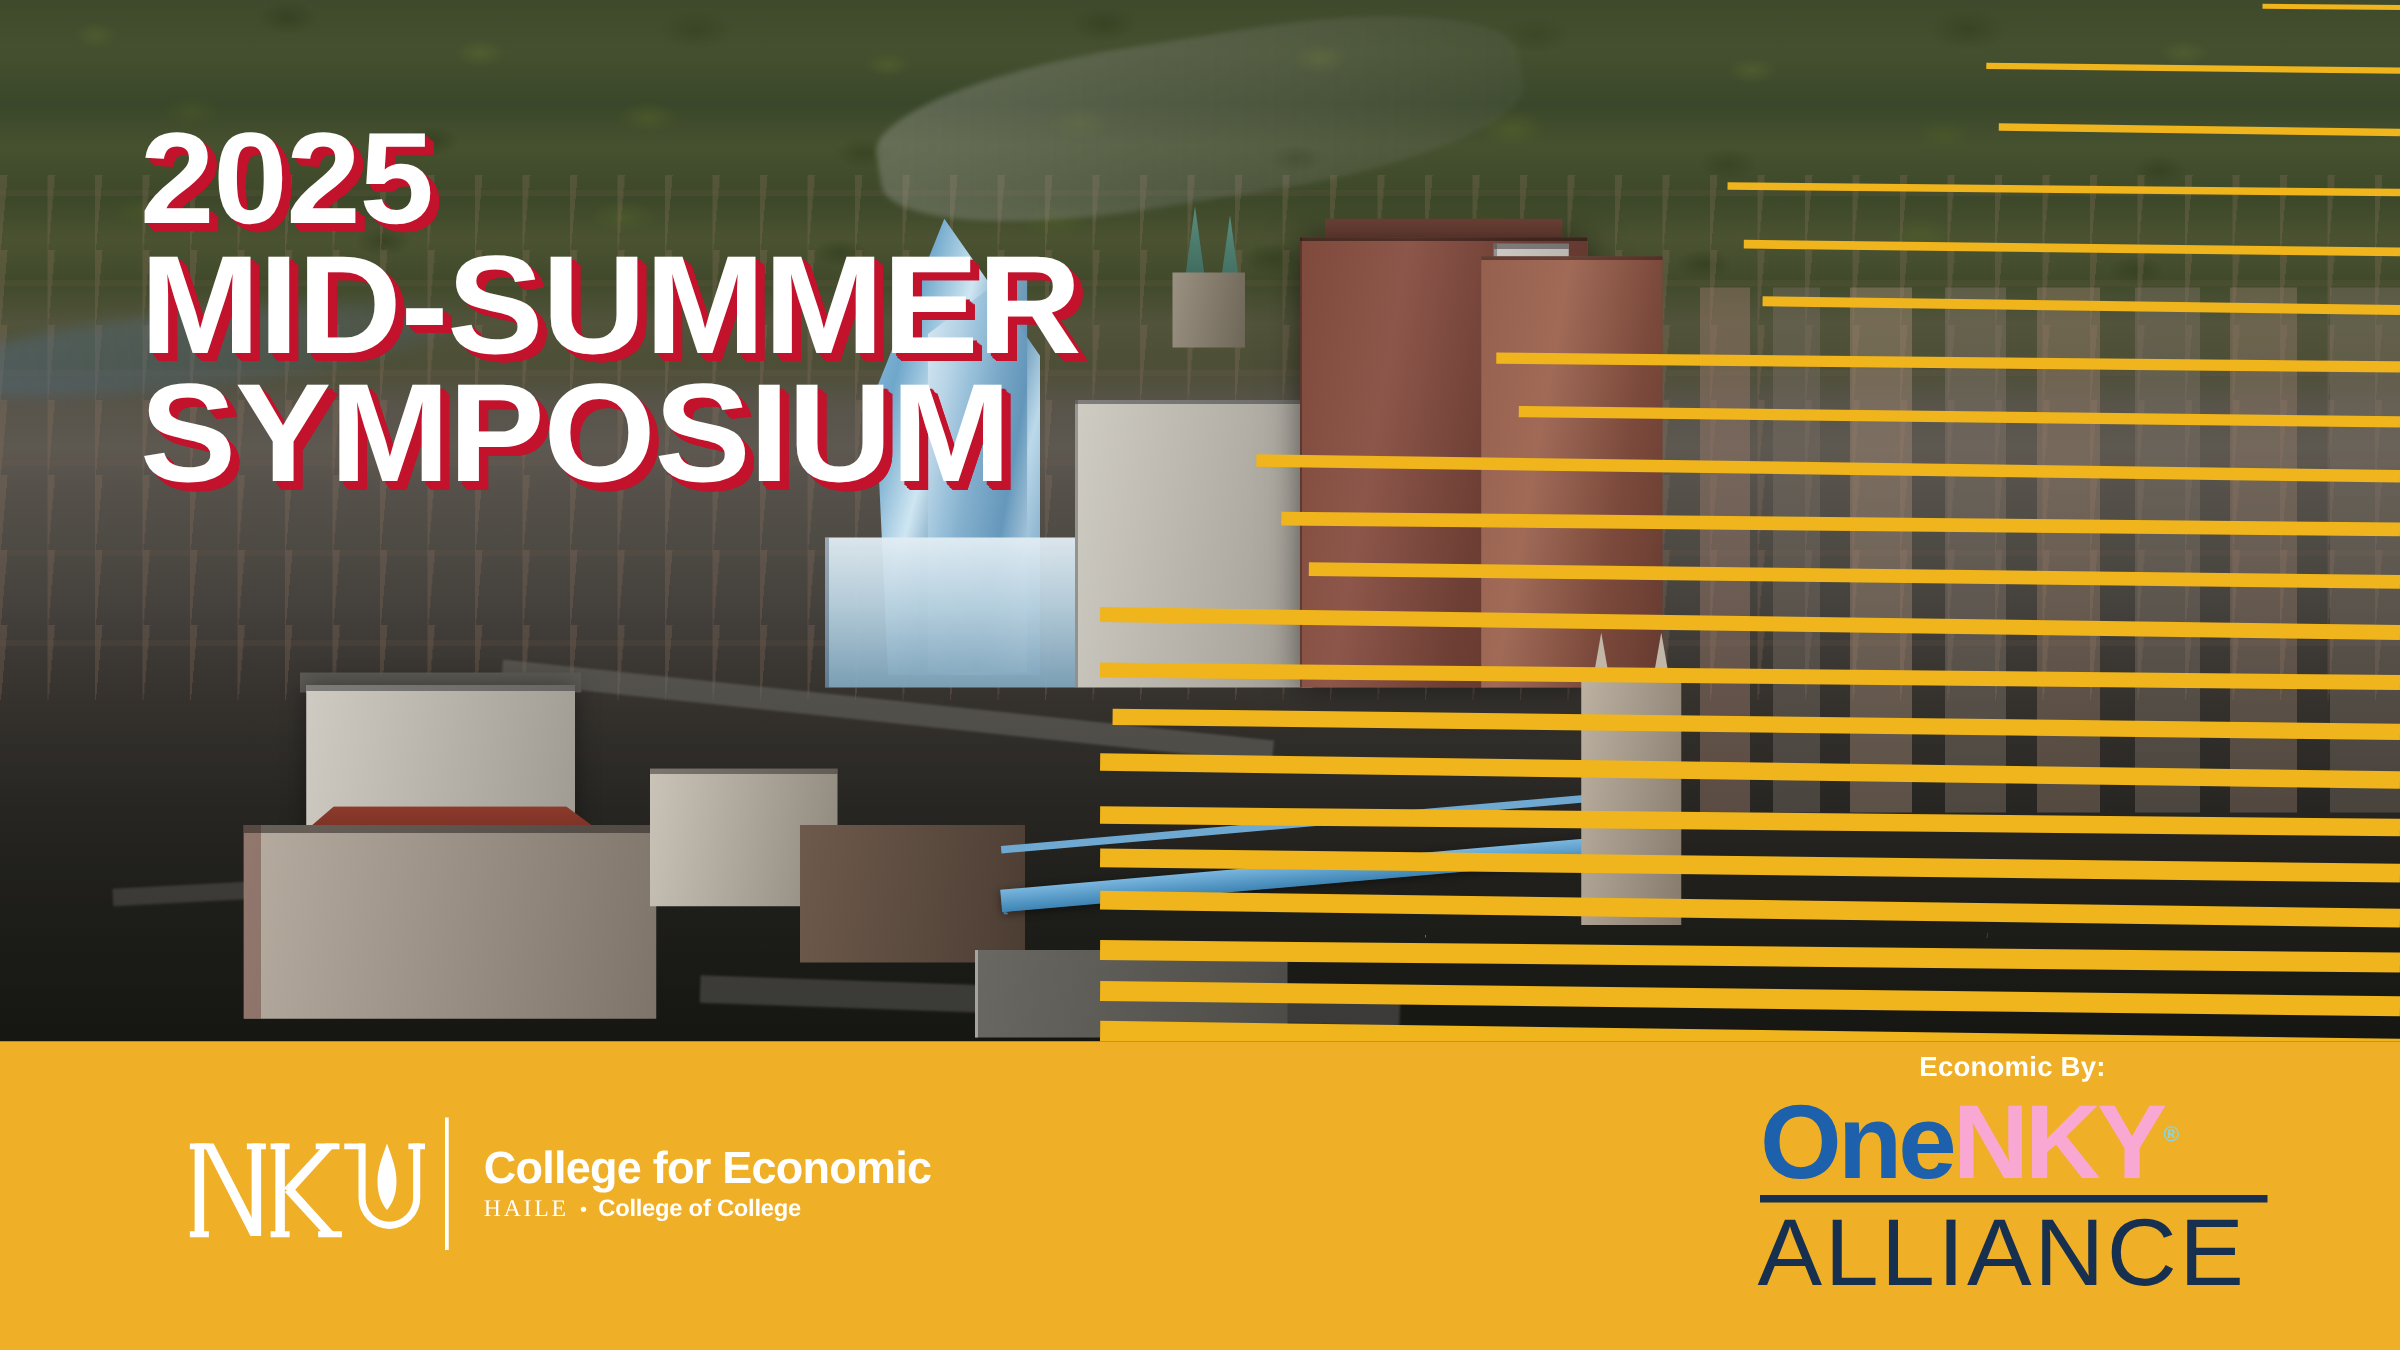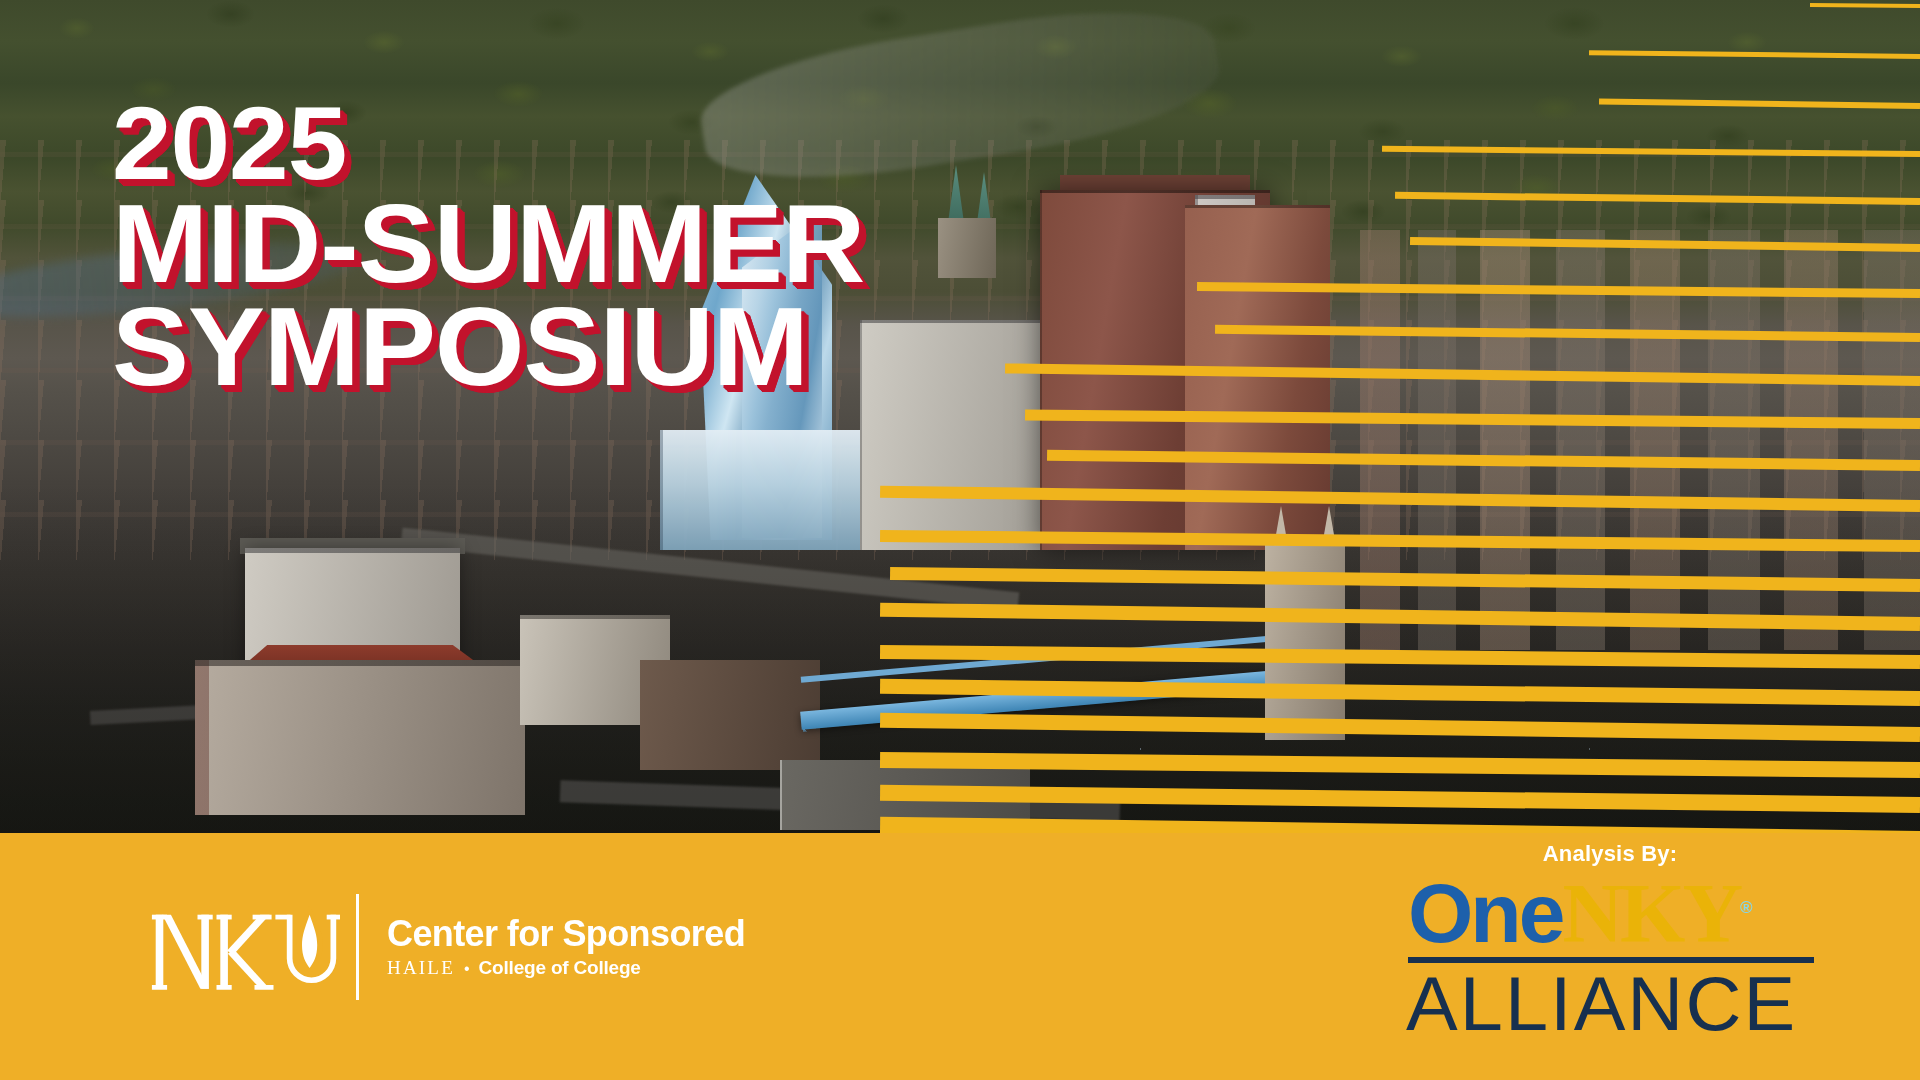--- a/index.html
+++ b/index.html
@@ -423,21 +423,21 @@
     font-size:84px;
     line-height:.96;
     letter-spacing:-3px;
     margin:0;
     text-align:left;
     padding-left:8px;
     position:relative;
     white-space:nowrap;
   }
   .onenky .one{ color:#1d60ab; }
-  .onenky .nky{ color:#eab308;font-family:Liberation Serif, serif; }
+  .onenky .nky{ color:#f9a8d4; }
   .onenky .reg{
     font-size:17px;
     vertical-align:super;
     color:#85d7ec;
     letter-spacing:0;
   }
   .rule{
     height:6px;
     background:#17304f;
     margin:2px 6px 0 8px;
@@ -560,31 +560,31 @@
         <path d="M186 22 L200 22 L200 27 L186 27 Z" fill="#ffffff"></path>
 
         <path d="M168 12 C160 30 154 40 154 54 C154 68 161 78 168 84
                  C175 78 182 68 182 54 C182 40 176 30 168 12 Z" fill="#efaf27"></path>
         <path d="M168 22 C163 36 160 44 160 54 C160 66 164 73 168 78
                  C172 73 176 66 176 54 C176 44 173 36 168 22 Z" fill="#ffffff"></path>
       </svg>
     </div>
     <div class="nku-divider"></div>
     <div class="cead-text">
-      <div class="cead-l1">Center for Sponsored</div>
+      <div class="cead-l1">College for Economic</div>
       <div class="cead-sub">
         <span class="haile">HAILE</span>
         <span class="bullet-dot">•</span>
         <span class="cob">College of College</span>
       </div>
     </div>
   </div>
 
   <div class="sponsor-block">
-    <div class="sponsored-by">Analysis By:</div>
+    <div class="sponsored-by">Economic By:</div>
     <div class="onenky">
       <span class="one">One</span><span class="nky">NKY</span><span class="reg">®</span>
     </div>
     <div class="rule"></div>
     <div class="alliance">ALLIANCE</div>
   </div>
 
 </div>
 
 </body></html>

